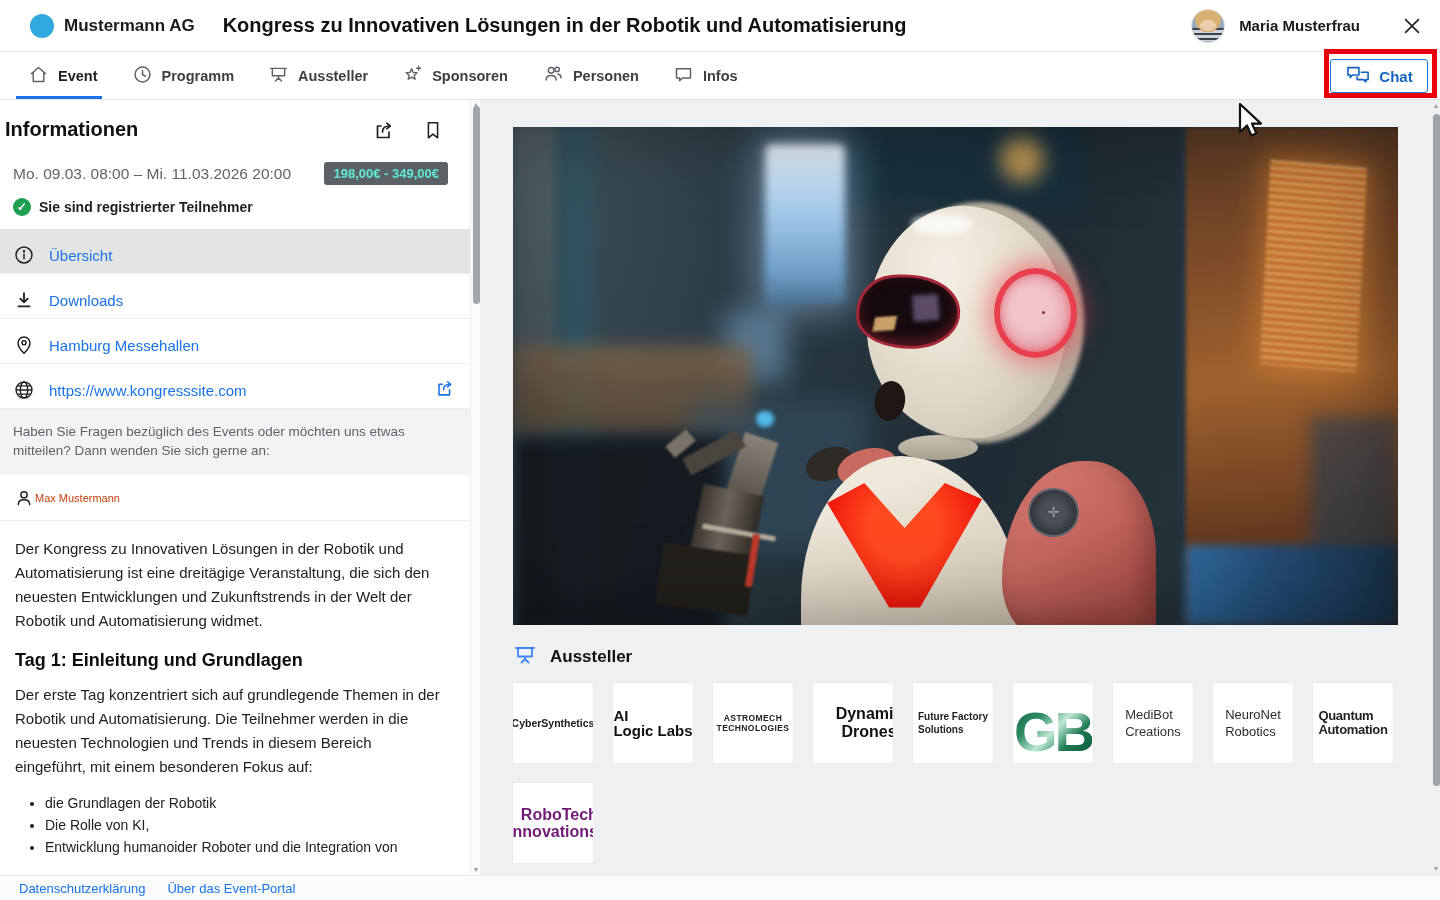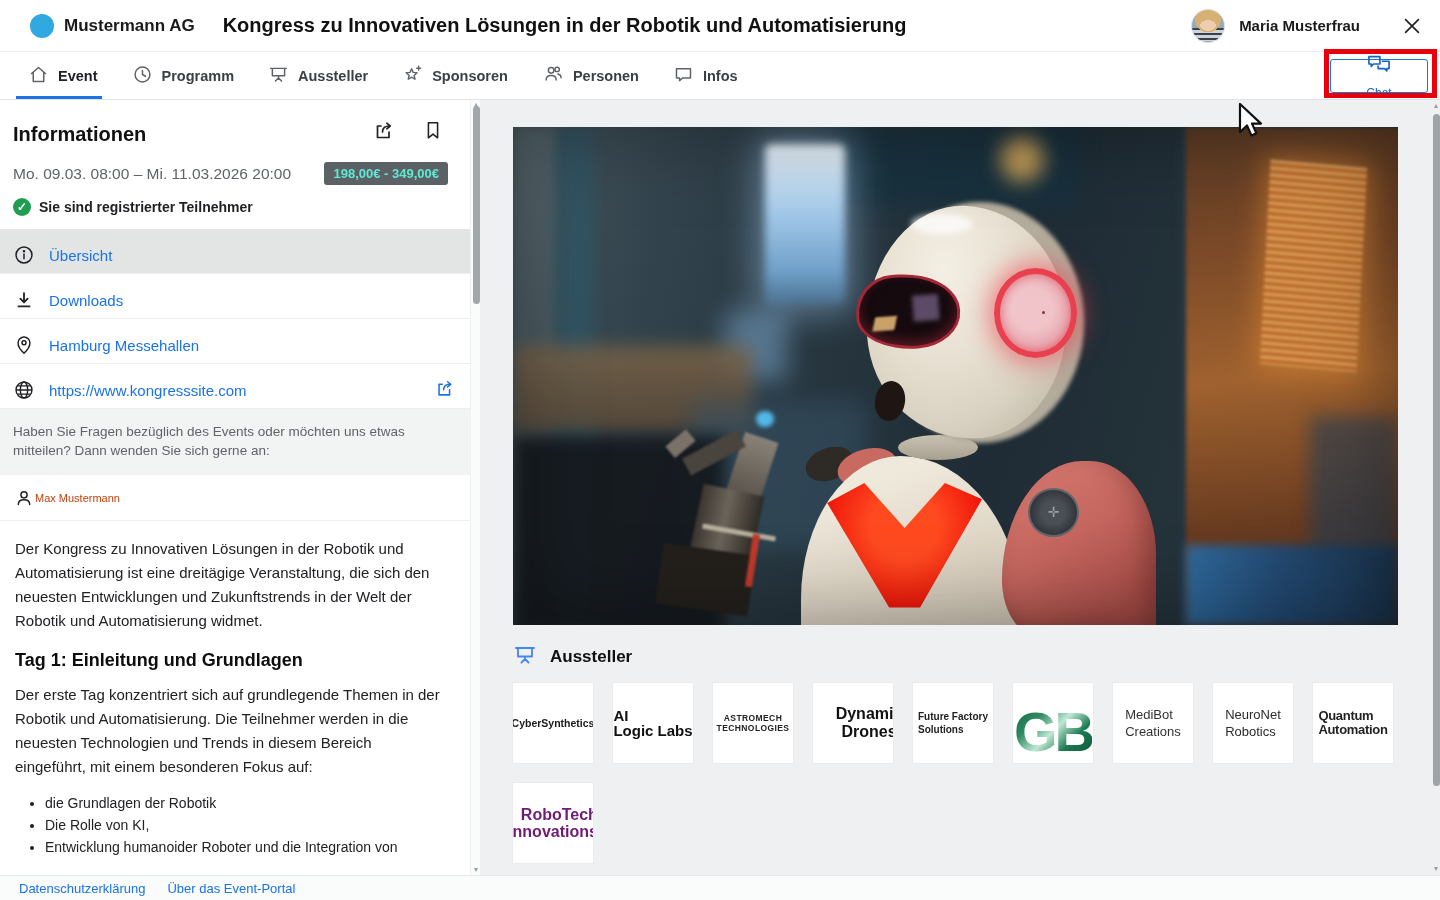--- a/index.html
+++ b/index.html
@@ -24,31 +24,31 @@
     background-repeat:no-repeat; }
   .user-name { font-size:15px; font-weight:700; color:#1a1a1a; margin-right:26px; }
   .close-btn { width:24px; height:24px; display:flex; align-items:center; justify-content:center; color:#202124; cursor:pointer; }
 
   
   .nav { height:48px; display:flex; align-items:center; padding-left:28px; border-bottom:1px solid #e2e3e4; background:#fff; position:relative; }
   .tab { display:flex; align-items:center; gap:9px; margin-right:34px; color:#3c4043; font-size:14.5px; font-weight:700; position:relative; height:100%; cursor:pointer; }
   .tab svg { stroke:#5f6368; }
   .tab.active { color:#202124; }
   .tab.active::after { content:""; position:absolute; left:-12px; right:-4px; bottom:0; height:3px; background:#1a73e8; }
-  .chat-btn { position:absolute; top:7px; right:12px; width:98px; height:34px; border:1.5px solid #1976d2; border-radius:3px; background:#fff; display:flex; align-items:center; justify-content:center; gap:8px; color:#1565c0; font-size:12px; font-weight:400; cursor:pointer;flex-direction:column; }
+  .chat-btn { position:absolute; top:7px; right:12px; width:98px; height:34px; border:1.5px solid #1976d2; border-radius:3px; background:#fff; display:flex; align-items:center; justify-content:center; gap:8px; color:#1565c0; font-size:15px; font-weight:700; cursor:pointer; }
   .red-annotation { position:absolute; left:1324px; top:49px; width:113px; height:49px; border:5px solid #e8000a; z-index:40; pointer-events:none; }
 
   
   .content { display:flex; height:775px; }
   .sidebar { width:480px; background:#fff; position:relative; overflow:hidden; flex:0 0 auto; }
   .sb-inner { width:470px; }
   .main { flex:1; background:#eef0f1; position:relative; overflow:hidden; }
 
   
-  .sb-head { display:flex; align-items:flex-end; padding:18px 26px 0 13px; }
+  .sb-head { display:flex; align-items:flex-start; padding:18px 26px 0 5px; }
   .sb-title { font-size:20px; font-weight:800; color:#111; }
   .sb-head-icons { margin-left:auto; display:flex; gap:26px; color:#202124; }
   .sb-head-icons svg { cursor:pointer; }
   .sb-date-row { display:flex; align-items:center; margin:16px 22px 0 13px; }
   .sb-date { font-size:15.5px; color:#5f6368; }
   .price-badge { margin-left:auto; background:#5c6165; color:#5eead4; font-size:13px; font-weight:600; padding:4px 9px; border-radius:3px; white-space:nowrap; }
   .sb-reg { display:flex; align-items:center; gap:8px; margin:13px 13px 0 13px; font-size:14px; font-weight:600; color:#202124; }
   .check-circle { width:18px; height:18px; border-radius:50%; background:#1e9e50; color:#fff; font-size:12px; font-weight:800; display:flex; align-items:center; justify-content:center; flex:0 0 auto; }
 
   .sb-menu { margin-top:13px; }

